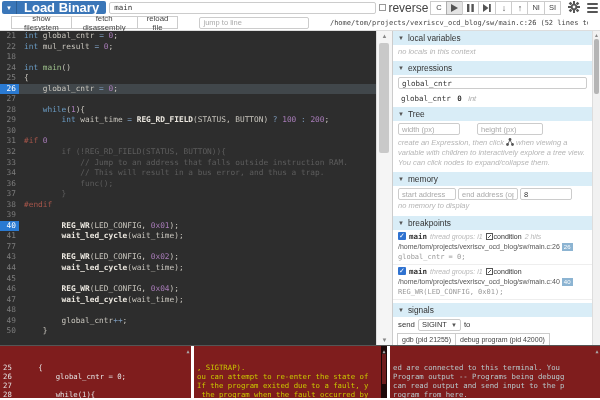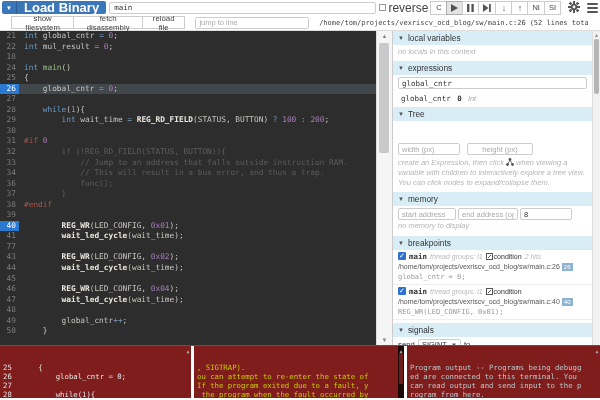--- a/index.html
+++ b/index.html
@@ -15,21 +15,21 @@
   .reverse { display:flex; align-items:center; gap:2px; font-size:12px; color:#444; }
   .cbx { width:7px; height:7px; border:1px solid #999; background:#fff; }
   .ctlgrp { display:flex; }
   .ctl { height:14px; min-width:17px; padding:0 4px; border:1px solid #ccc; background:#fff; display:flex; align-items:center; justify-content:center; font-size:7.5px; color:#444; margin-left:-1px; }
   .ctl.active { background:#e4e4e4; border-color:#adadad; }
   .arr { font-size:9px; color:#555; }
   .gearwrap, .burger { margin-left:4px; }
   .burger div { width:11px; height:2px; background:#555; margin:2px 0; border-radius:1px; }
 
   
-  .tb2 { height:16px; display:flex; align-items:center; gap:10px; padding:0 12px; border-bottom:1px solid #ddd; background:#fff; }
+  .tb2 { height:16px; display:flex; align-items:center; gap:21px; padding:0 12px; border-bottom:1px solid #ddd; background:#fff; }
   .grp { display:flex; }
   .fbtn { height:13px; padding:0 5px; border:1px solid #ccc; background:#fff; display:flex; align-items:center; font-size:7.8px; color:#444; margin-left:-1px; }
   .jump { width:120px; height:12px; border:1px solid #ccc; border-radius:2px; font-size:7.5px; padding:0 4px; }
   .path { font-family:"DejaVu Sans Mono",monospace; font-size:7px; color:#444; display:flex; align-items:center; gap:2px; white-space:nowrap; overflow:hidden; }
 
   
   .main { height:314px; display:flex; }
   .codewrap { width:376px; background:#2d2d2d; overflow:hidden; }
   .crow { display:flex; height:10.55px; line-height:10.55px; white-space:pre; font-family:"DejaVu Sans Mono",monospace; font-size:7.8px; }
   .gut { flex:0 0 19px; text-align:right; padding-right:3px; color:#7d7d7d; cursor:pointer; }
@@ -50,21 +50,21 @@
   .sech:first-child { margin-top:0; }
   .chev { font-size:6px; color:#555; }
   .secb { padding:2px 5px; }
   .muted { color:#b5b5b5; font-style:italic; font-size:7.5px; }
   .inp { border:1px solid #ccc; border-radius:2px; height:12px; font-size:7.5px; padding:0 3px; color:#333; }
   .inp::placeholder { color:#aaa; }
   .full { width:100%; font-family:"DejaVu Sans Mono",monospace; }
   .exprres { font-family:"DejaVu Sans Mono",monospace; font-size:7.5px; padding:3px 5px 1px 8px; }
   .exprres b { margin:0 2px; }
   .exprres i { color:#aaa; font-family:"Liberation Sans",sans-serif; }
-  .treerow { display:flex; gap:7px; padding:2px 5px;margin-top:20px; }
+  .treerow { display:flex; gap:17px; padding:2px 5px; }
   .memrow { display:flex; gap:2px; align-items:center; padding:2px 5px 0 5px; }
   .help { padding:1px 5px; line-height:1.35; }
   .bpitem { border-bottom:1px solid #eee; padding:2px 5px 3px 5px; }
   .bpl1 { display:flex; align-items:center; gap:3px; white-space:nowrap; overflow:hidden; }
   .chk { width:8px; height:8px; background:#2f72d0; border-radius:1px; color:#fff; font-size:7px; line-height:8px; text-align:center; flex:0 0 8px; }
   .bpfunc { font-family:"DejaVu Sans Mono",monospace; font-weight:bold; font-size:7.5px; }
   .bpmeta { font-style:italic; color:#b8b8b8; font-size:7px; }
   .bpcond { font-size:7px; color:#333; display:flex; align-items:center; gap:1px; }
   .bppath { color:#555; font-size:7px; margin-top:2px; display:flex; align-items:center; gap:2px; white-space:nowrap; overflow:hidden; }
   .lbadge { background:#8cb4d2; color:#fff; font-size:6px; padding:0 2px; line-height:8px; flex:0 0 auto; }
@@ -76,21 +76,21 @@
   .clipwrap { height:7px; overflow:hidden; padding:0 5px; }
 
   .sidescroll { width:8px; background:#f1f1f1; border-left:1px solid #ddd; position:relative; font-size:5px; color:#888; text-align:center; }
   .sidescroll .up { position:absolute; top:1px; left:0; right:0; }
   .sidescroll .thumb { position:absolute; top:8px; left:1px; width:5px; height:55px; background:#b5b5b5; border-radius:2px; }
 
   
   .bottom { height:53px; display:flex; background:#7f1d1d; border-top:1px solid #555; }
   .term { position:relative; overflow:hidden; font-family:"DejaVu Sans Mono",monospace; font-size:7.3px; line-height:8.7px; padding:1px 8px 0 3px; white-space:pre; }
   .t1 { width:194px; color:#e4e4e4; border-right:3px solid #fff; }
-  .t2 { width:213px; color:#c9c900; border-right:3px solid #fff; }
+  .t2 { width:196px; color:#c9c900; border-right:3px solid #fff; }
   .t3 { flex:1; color:#b7c9cc; }
   .tscroll { position:absolute; right:0; top:0; bottom:0; width:6px; }
   .tscroll .up { position:absolute; top:1px; left:0; right:0; font-size:5px; color:#aaa; text-align:center; }
   .t2 .tscroll { background:#1d0808; }
   .t2 .tscroll .thumb { position:absolute; top:8px; left:1px; width:4px; height:30px; background:#6e1d1d; }
 </style>
 </head>
 <body>
 
 <div class="tb1">
@@ -232,21 +232,21 @@
       <b>0</b>
       <i>int</i>
     </div>
 
     <div class="sech">
       <span class="chev">▼</span>
       <span>Tree</span>
     </div>
     <div class="treerow">
       <input class="inp" style="width: 62px;" placeholder="width (px)">
-      <input class="inp" style="width: 66px; text-align: center;" placeholder="height (px)">
+      <input class="inp" style="width: 66px;" placeholder="height (px)">
     </div>
     <div class="help muted">
       <span>create an Expression, then click</span>
       <svg width="8" height="8" viewBox="0 0 8 8" style="vertical-align:-1px">
         <circle cx="4" cy="1.5" r="1.4" fill="#555"></circle>
           <circle cx="1.5" cy="6.5" r="1.4" fill="#555"></circle>
         <circle cx="6.5" cy="6.5" r="1.4" fill="#555"></circle>
         <path d="M4 2 L1.5 6.5 M4 2 L6.5 6.5" stroke="#555" stroke-width="0.8" fill="none"></path>
       </svg>
       <span>when viewing a variable with children to interactively explore a tree view. You can click nodes to expand/collapse them.</span>
@@ -344,18 +344,18 @@
     </div>
   </div>
   <div class="term t2">
     <div><div>, SIGTRAP).</div><div>ou can attempt to re-enter the state of</div><div>If the program exited due to a fault, y</div><div> the program when the fault occurred by</div></div>
     <div class="tscroll">
       <div class="up">▲</div>
       <div class="thumb"></div>
     </div>
   </div>
   <div class="term t3">
-    <div><div>Program output -- Programs being debugg</div><div>ed are connected to this terminal. You</div><div>can read output and send input to the p</div><div>rogram from here.</div></div>
+    <div><div>ed are connected to this terminal. You</div><div>Program output -- Programs being debugg</div><div>can read output and send input to the p</div><div>rogram from here.</div></div>
     <div class="tscroll">
       <div class="up">▲</div>
     </div>
   </div>
 </div>
 
 </body></html>

